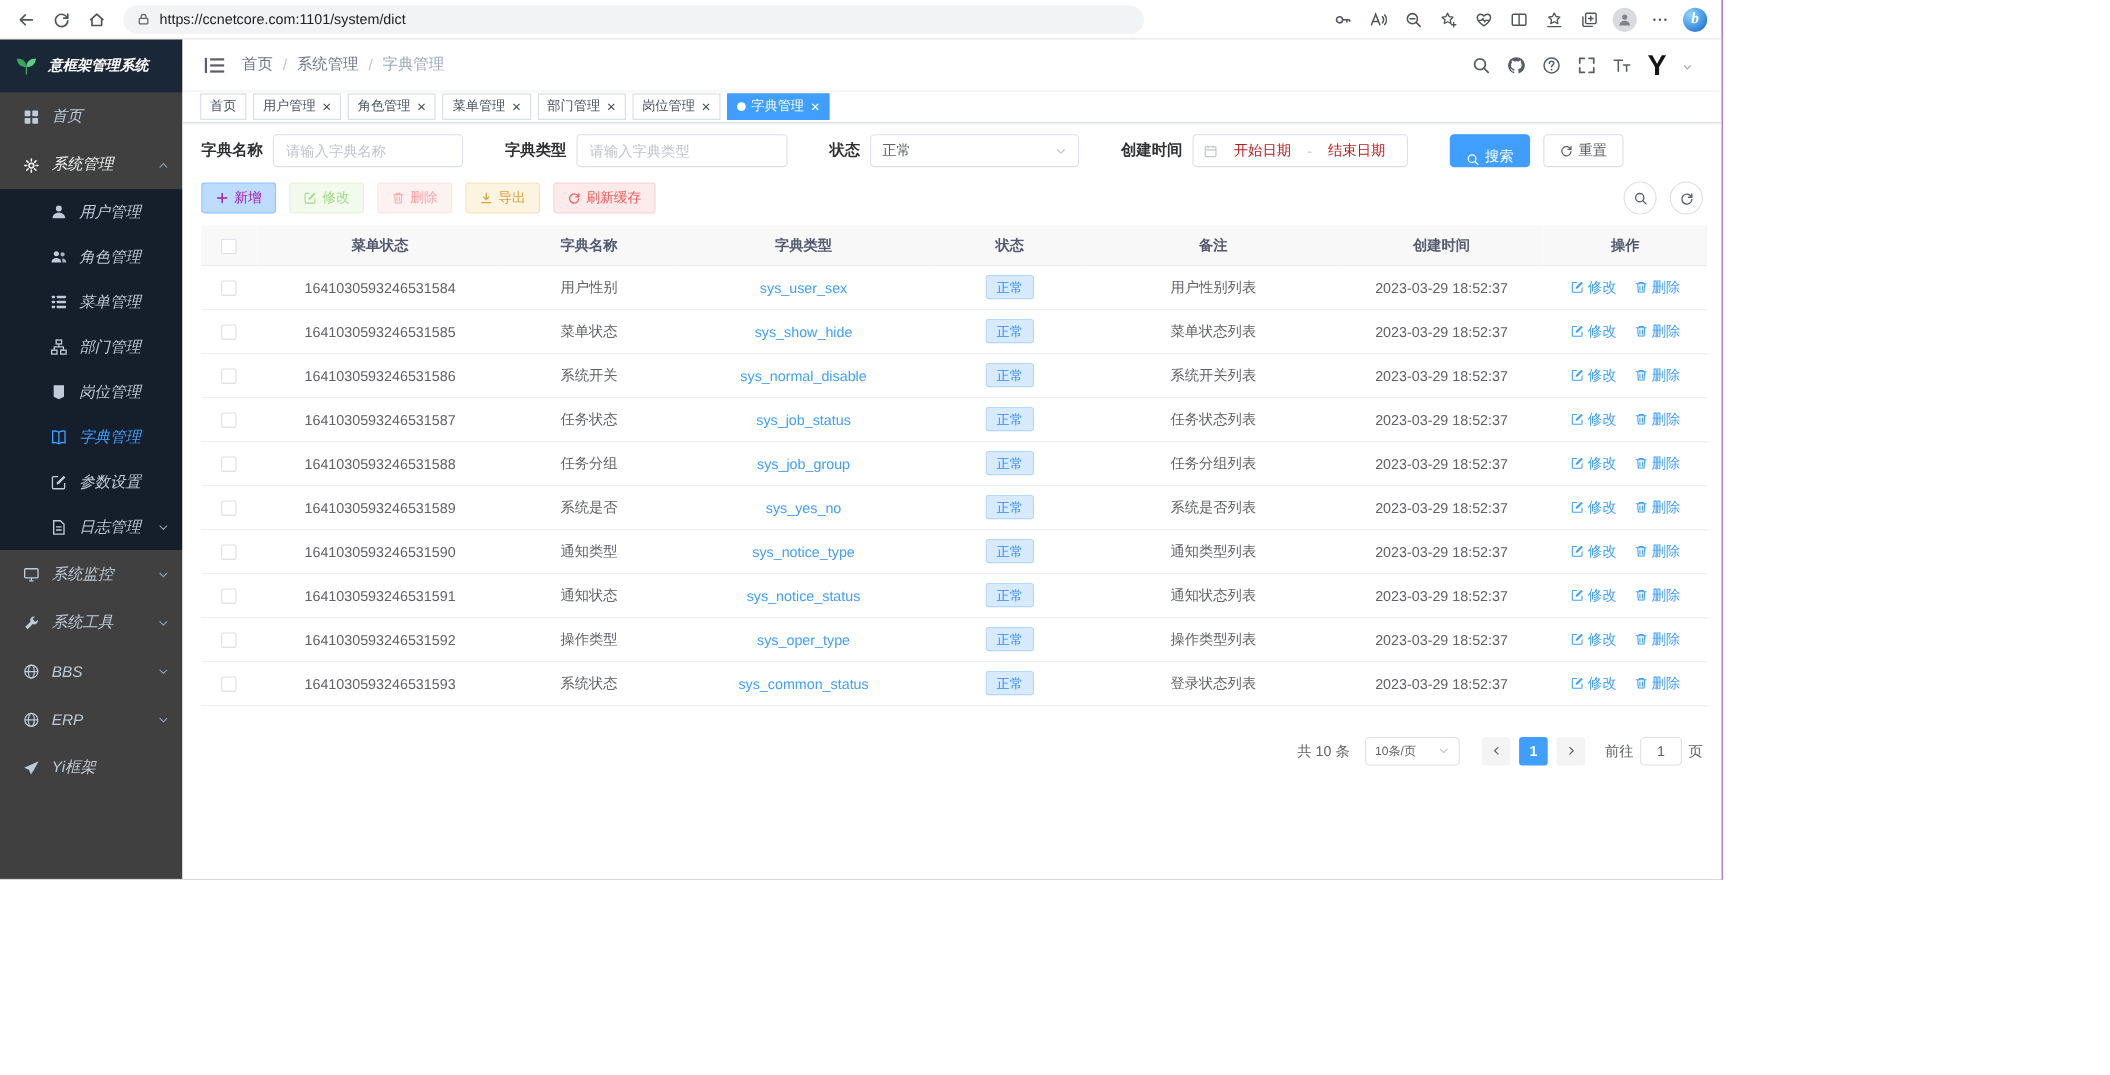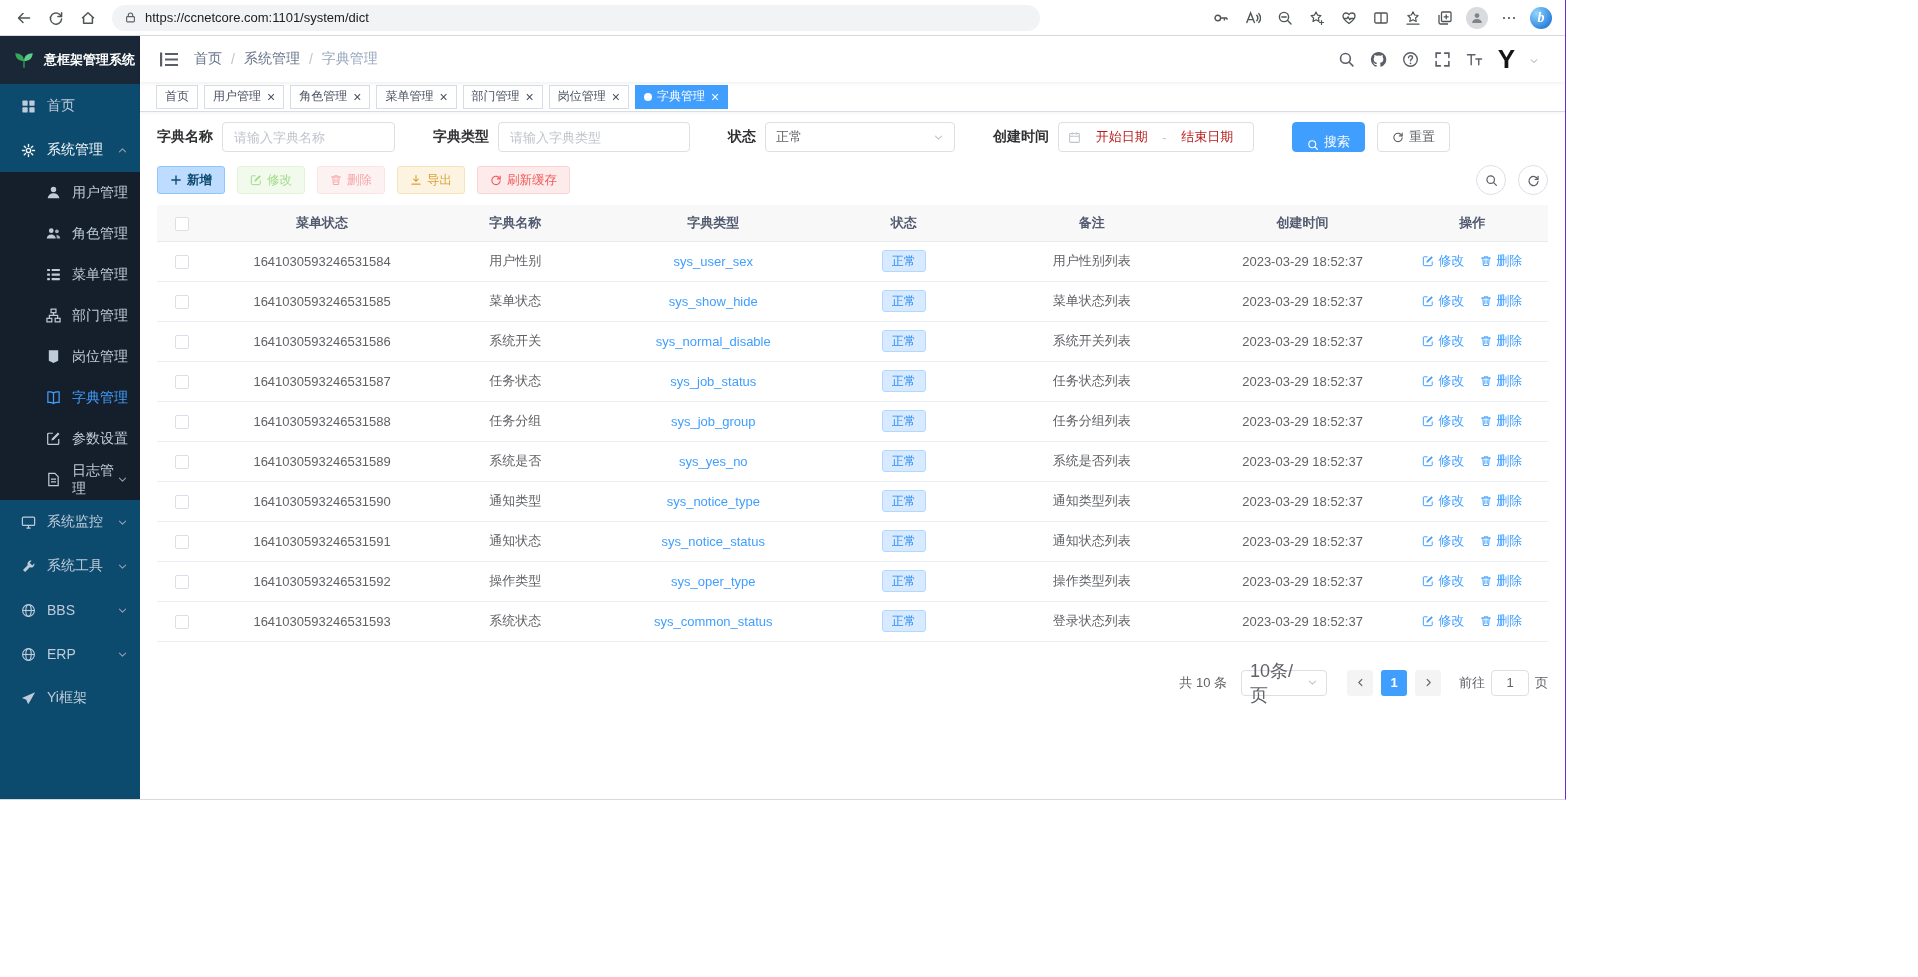--- a/index.html
+++ b/index.html
@@ -18,21 +18,21 @@
   .addr .icn { width:13px; height:13px; color:#5f6368; }
   .addr .url { font-size:13px; color:#202124; white-space:nowrap; }
   .b-right { margin-left:auto; display:flex; align-items:center; }
   .avatar-circle { width:22px; height:22px; border-radius:50%; background:#d9dbde; color:#808488; display:flex; align-items:center; justify-content:center; }
   .avatar-circle .icn { width:14px; height:14px; }
   .bing-badge { width:22px; height:22px; border-radius:50%; background:radial-gradient(circle at 30% 28%, #8fd6ff, #0b63ce); color:#fff; font-weight:bold; font-style:italic; display:flex; align-items:center; justify-content:center; font-size:14px; font-family:"Liberation Serif",serif; }
 
   
   .app { display:flex; height:763px; }
 
-  .sidebar { width:140px; flex:0 0 auto; background:#0c4a6e; color:#bfcbd9; overflow:hidden; }
+  .sidebar { width:166px; flex:0 0 auto; background:#404040; color:#bfcbd9; overflow:hidden;font-style:italic; }
   .logo { height:48px; display:flex; align-items:center; gap:9px; padding-left:13px; background:#1a2736; }
   .logo .icn { width:22px; height:22px; }
   .logo-title { color:#fff; font-weight:bold; font-size:13px; white-space:nowrap; }
   .nav-item { height:44px; display:flex; align-items:center; padding:0 12px 0 21px; font-size:14px; cursor:pointer; color:#bfcbd9; }
   .nav-item.parent-open { color:#f4f6f8; }
   .nav-item .icn, .sub-item .icn { width:15px; height:15px; margin-right:11px; }
   .nav-arrow { margin-left:auto; width:11px !important; height:11px !important; margin-right:0 !important; color:#93a1b3; }
   .sub-menu { background:#151f2b; }
   .sub-item { height:41px; display:flex; align-items:center; padding:0 12px 0 46px; font-size:14px; color:#bfcbd9; cursor:pointer; }
   .sub-item.active { color:#409eff; }
@@ -73,21 +73,21 @@
   .f-date .dsep { color:#c0c4cc; }
   .btn { height:30px; border-radius:4px; font-size:13px; display:inline-flex; align-items:center; gap:5px; padding:0 14px; cursor:pointer; border:1px solid transparent; font-family:inherit; background:none; }
   .btn .icn { width:12px; height:12px; }
   .btn-primary { background:#409eff; border-color:#409eff; color:#fff; margin-left:0;align-items:flex-end; }
   .btn-default { background:#fff; border-color:#dcdfe6; color:#606266; margin-left:12px; }
 
   
   .toolbar { display:flex; align-items:center; margin-top:13px; height:30px; }
   .tbtn { height:28px; padding:0 12px; border-radius:3px; font-size:12.5px; display:inline-flex; align-items:center; gap:5px; cursor:pointer; border:1px solid transparent; margin-right:12px; font-family:inherit; }
   .tbtn .icn { width:12px; height:12px; }
-  .tbtn-add    { background:#bedcff; border-color:#8ec6ff; color:#0c4a6e;font-weight:bold; }
+  .tbtn-add    { background:#bedcff; border-color:#8ec6ff; color:#a21caf; }
   .tbtn-edit   { background:#e9f8e0; border-color:#d2eebc; color:#67c23a; opacity:.6; cursor:not-allowed; }
   .tbtn-del    { background:#fdeaea; border-color:#fbd3d3; color:#f56c6c; opacity:.6; cursor:not-allowed; }
   .tbtn-export { background:#fdf3e1; border-color:#f7e3b9; color:#d9a23c; }
   .tbtn-cache  { background:#fdeaea; border-color:#fbd3d3; color:#f25b5b; }
   .toolbar-right { margin-left:auto; display:flex; gap:12px; }
   .circle-btn { width:30px; height:30px; border-radius:50%; border:1px solid #dcdfe6; background:#fff; display:flex; align-items:center; justify-content:center; color:#5a5e66; cursor:pointer; }
   .circle-btn .icn { width:13px; height:13px; }
 
   
   table { width:100%; border-collapse:collapse; table-layout:fixed; margin-top:10px; font-size:13px; color:#606266; }
@@ -95,21 +95,21 @@
   tbody td { height:40px; text-align:center; border-bottom:1px solid #ebeef5; white-space:nowrap; overflow:hidden; }
   .checkbox { display:inline-block; width:14px; height:14px; border:1px solid #dcdfe6; border-radius:2px; background:#fff; vertical-align:middle; cursor:pointer; }
   .type-link { color:#409eff; cursor:pointer; text-decoration:none;margin-top:32px; }
   .status-tag { display:inline-block; padding:0 9px; height:22px; line-height:20px; background:#d7eaff; border:1px solid #b3d8ff; color:#2d8cf0; border-radius:3px; font-size:12px; }
   .op-link { color:#409eff; cursor:pointer; margin:0 8px; display:inline-flex; align-items:center; gap:4px; text-decoration:none; }
   .op-link .icn { width:12px; height:12px; }
 
   
   .pagination { display:flex; align-items:center; justify-content:flex-end; margin-top:28px; font-size:13px; color:#606266; }
   .pg-total { margin-right:14px; }
-  .page-size { width:86px; height:26px; border:1px solid #dcdfe6; border-radius:4px; display:flex; align-items:center; justify-content:space-between; padding:0 8px; font-size:18px; cursor:pointer; background:#fff; margin-right:16px; }
+  .page-size { width:86px; height:26px; border:1px solid #dcdfe6; border-radius:4px; display:flex; align-items:center; justify-content:space-between; padding:0 8px; font-size:11px; cursor:pointer; background:#fff; margin-right:16px; }
   .pg-btn { min-width:26px; height:26px; background:#f4f4f5; border-radius:3px; display:inline-flex; align-items:center; justify-content:center; color:#606266; cursor:pointer; margin:0 4px; font-size:13px; }
   .pg-btn .icn { width:11px; height:11px; }
   .pg-btn.current { background:#409eff; color:#fff; font-weight:bold; cursor:default; }
   .goto-label { margin-left:14px; margin-right:6px; }
   .goto-input { width:38px; height:26px; border:1px solid #dcdfe6; border-radius:4px; text-align:center; font-size:13px; color:#606266; outline:none; font-family:inherit; margin-right:6px; }
 </style>
 </head>
 <body>
 
 <div class="canvas">

